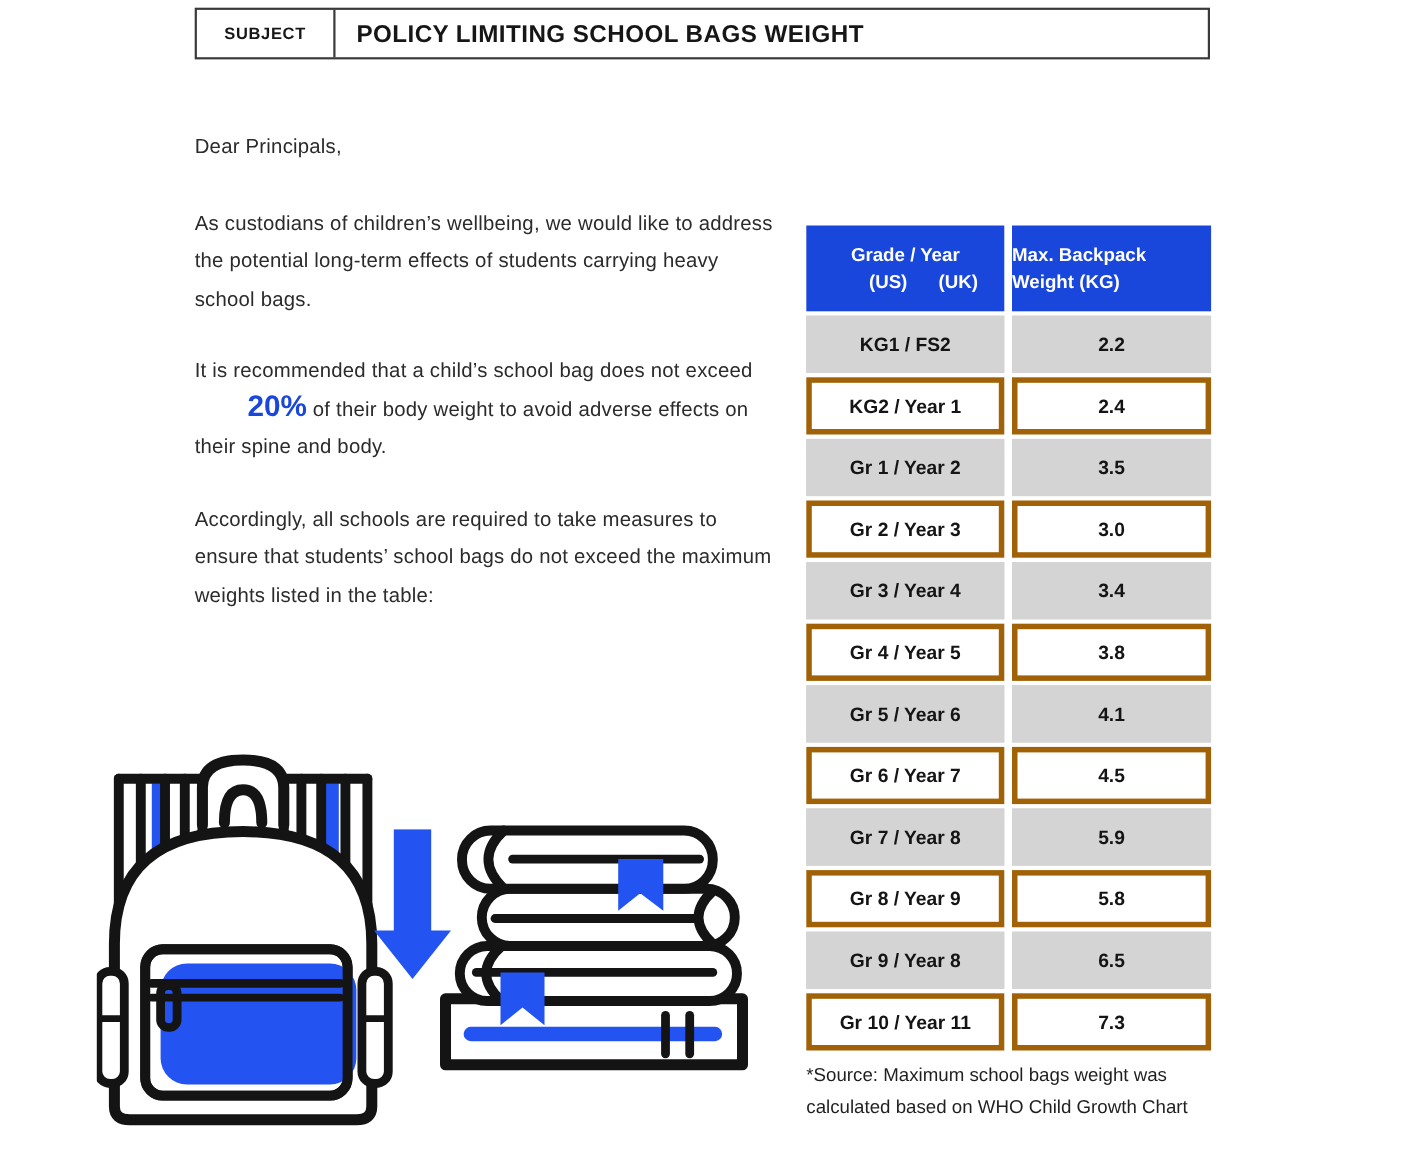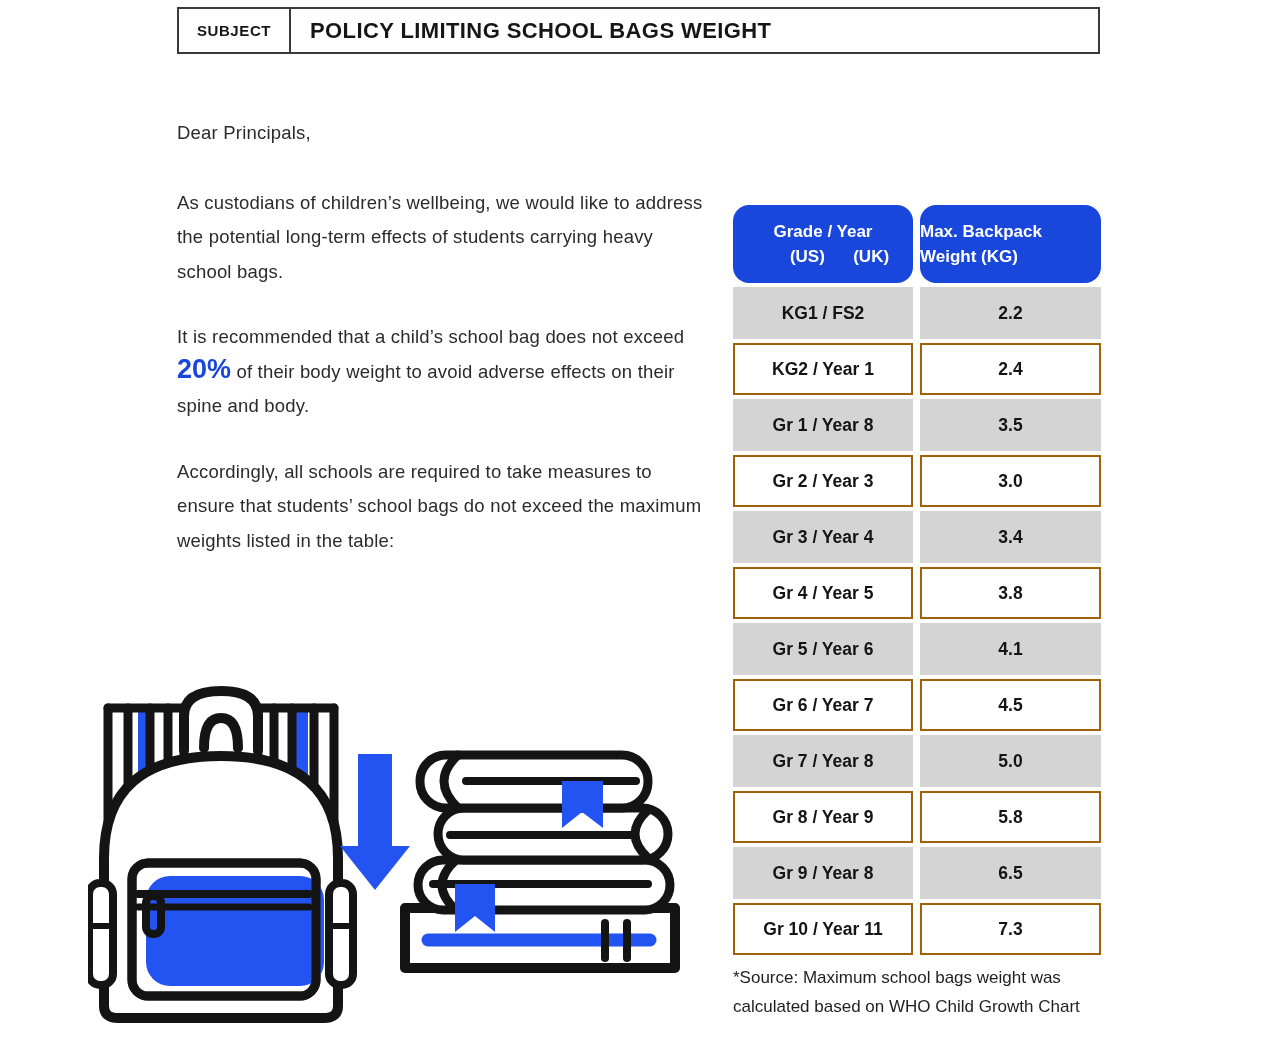--- a/index.html
+++ b/index.html
@@ -3,46 +3,46 @@
 <meta charset="utf-8">
 <style>
   * { margin:0; padding:0; box-sizing:border-box; }
   html,body { width:1280px; height:1050px; background:#ffffff; overflow:hidden;
               font-family:"Liberation Sans", sans-serif; }
   .stage { position:relative; width:1280px; height:1050px; background:#fff; }
 
   
   .subject-bar { position:absolute; left:177px; top:7px; width:923px; height:47px;
                  border:2px solid #3a3a3a; display:flex; background:#fff; }
-  .subject-label { width:112px; border-right:2px solid #3a3a3a; display:flex;
+  .subject-label { width:126px; border-right:2px solid #3a3a3a; display:flex;
                    align-items:center; justify-content:center;
                    font-weight:700; font-size:15px; letter-spacing:.6px; color:#161616; }
   .subject-title { flex:1; display:flex; align-items:center; padding-left:19px;
                    font-weight:700; font-size:22px; letter-spacing:.4px; color:#161616; }
 
   
   .letter { position:absolute; left:177px; top:116px; width:527px; color:#2b2b2b; }
   .letter p { font-size:18.5px; line-height:34.5px; letter-spacing:.2px; margin-bottom:31px; }
   .salutation { margin-bottom:35px !important; }
-  .pct { font-size:27px; font-weight:700; color:#1a47db; line-height:0; letter-spacing:0; }
+  .pct { font-size:27px; font-weight:700; color:#1a47db; line-height:0; letter-spacing:0;margin-left:48px; }
 
   
   .weights-table { position:absolute; left:733px; top:205px;
                    display:grid; grid-template-columns:180px 181px;
                    column-gap:7px; row-gap:4px; }
   .th { background:#1a47db; color:#ffffff; height:78px; font-weight:700;
         font-size:17px; line-height:25px; display:flex; flex-direction:column;
-        justify-content:center;border-radius:16px; }
+        justify-content:center; }
   .th.c1 { align-items:center; text-align:center; }
   .th.c2 { align-items:flex-start; }
   .th .pre { white-space:pre;margin-left:33px; }
   .trow { display:contents; }
   .td { height:52px; display:flex; align-items:center; justify-content:center;
         font-weight:700; font-size:17.5px; color:#141414; background:#ffffff;
-        border:2px solid #a16207; }
+        border:5px solid #a16207; }
   .trow:nth-child(odd) .td { background:#d4d4d4; border:1px solid #d4d4d4; }
 
   
   .source-note { position:absolute; left:733px; top:963px; width:400px;
                  font-size:17px; line-height:29px; color:#1f1f1f; }
 
   
   .illustration { position:absolute; left:88px; top:678px; width:600px; height:352px; }
 </style>
 </head>
@@ -74,21 +74,21 @@
 
     <div class="trow">
       <div class="td">KG1 / FS2</div>
       <div class="td">2.2</div>
     </div>
     <div class="trow">
       <div class="td">KG2 / Year 1</div>
       <div class="td">2.4</div>
     </div>
     <div class="trow">
-      <div class="td">Gr 1 / Year 8</div>
+      <div class="td">Gr 1 / Year 2</div>
       <div class="td">3.5</div>
     </div>
     <div class="trow">
       <div class="td">Gr 2 / Year 3</div>
       <div class="td">3.0</div>
     </div>
     <div class="trow">
       <div class="td">Gr 3 / Year 4</div>
       <div class="td">3.4</div>
     </div>
@@ -99,21 +99,21 @@
     <div class="trow">
       <div class="td">Gr 5 / Year 6</div>
       <div class="td">4.1</div>
     </div>
     <div class="trow">
       <div class="td">Gr 6 / Year 7</div>
       <div class="td">4.5</div>
     </div>
     <div class="trow">
       <div class="td">Gr 7 / Year 8</div>
-      <div class="td">5.0</div>
+      <div class="td">5.9</div>
     </div>
     <div class="trow">
       <div class="td">Gr 8 / Year 9</div>
       <div class="td">5.8</div>
     </div>
     <div class="trow">
       <div class="td">Gr 9 / Year 8</div>
       <div class="td">6.5</div>
     </div>
     <div class="trow">

